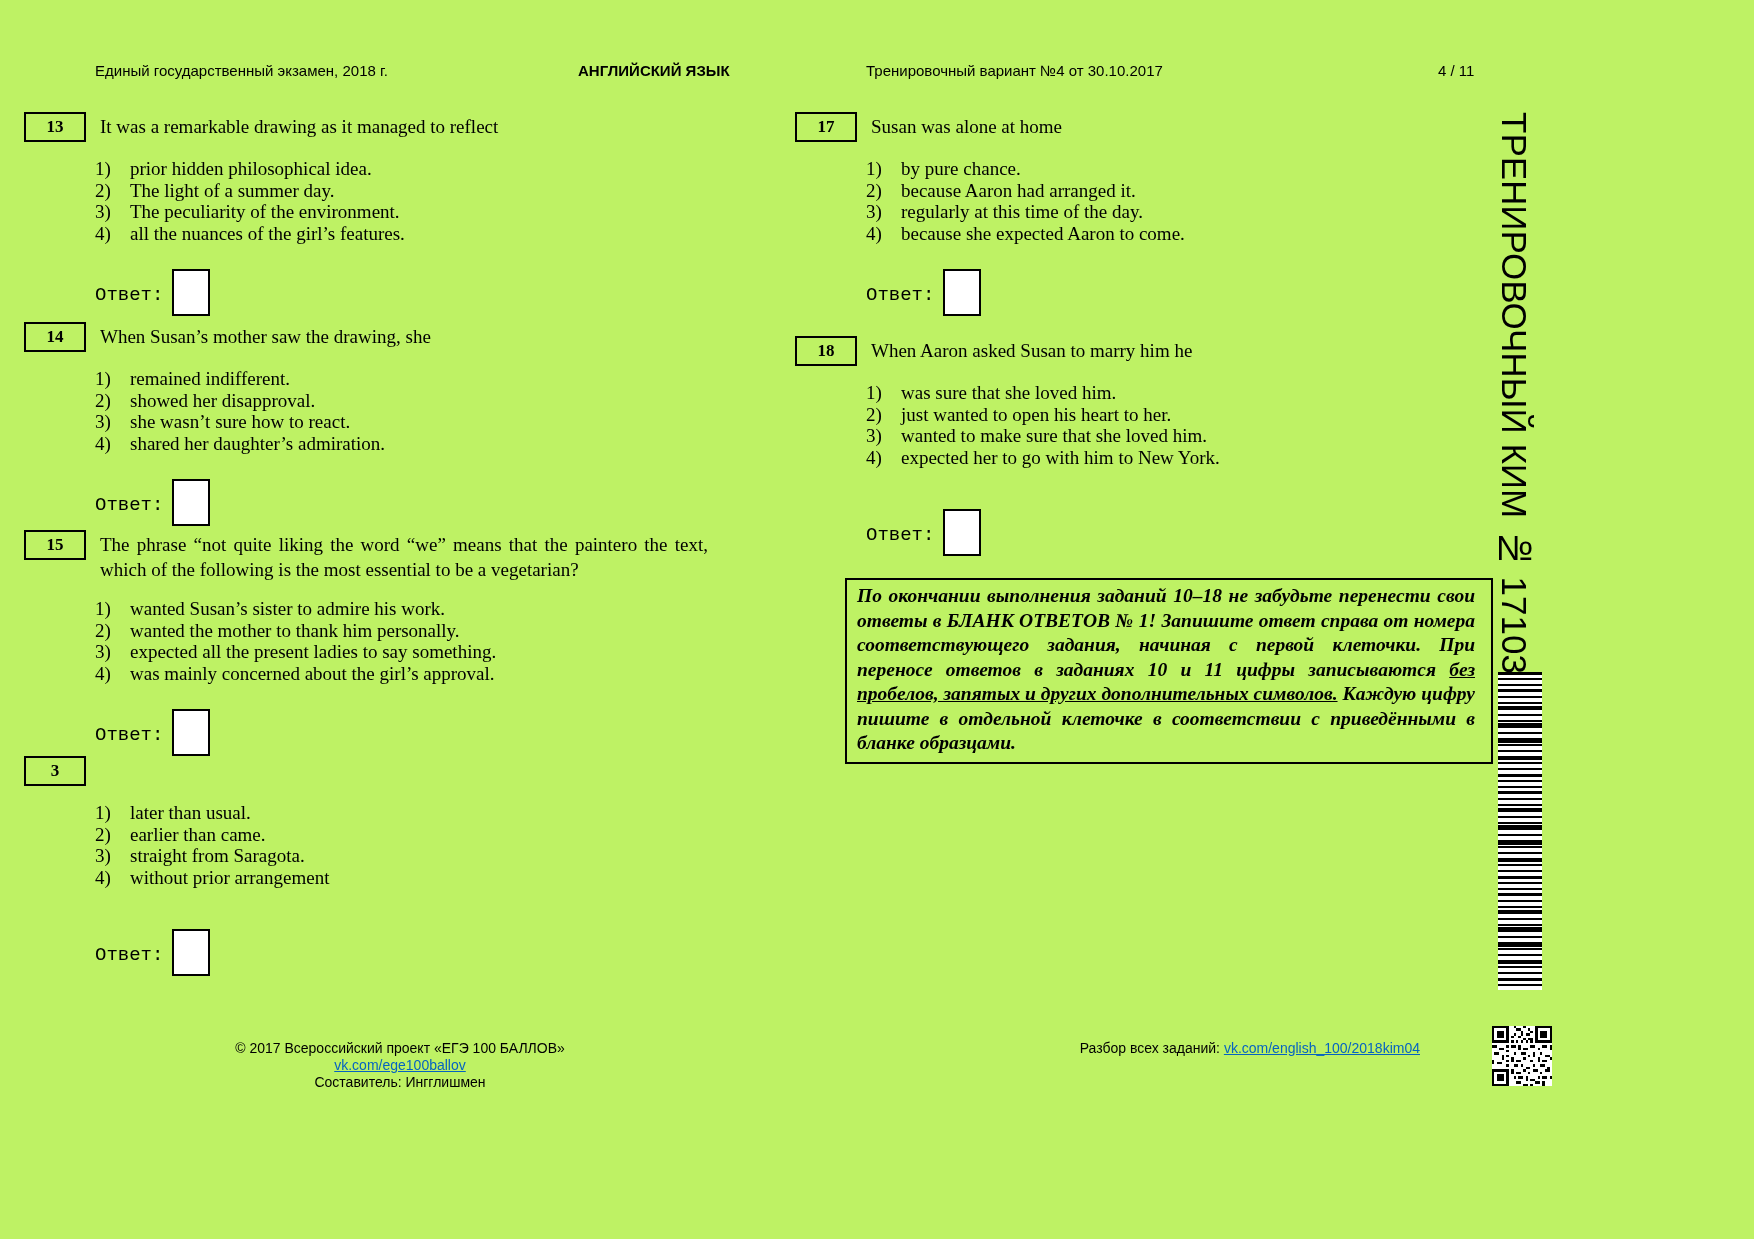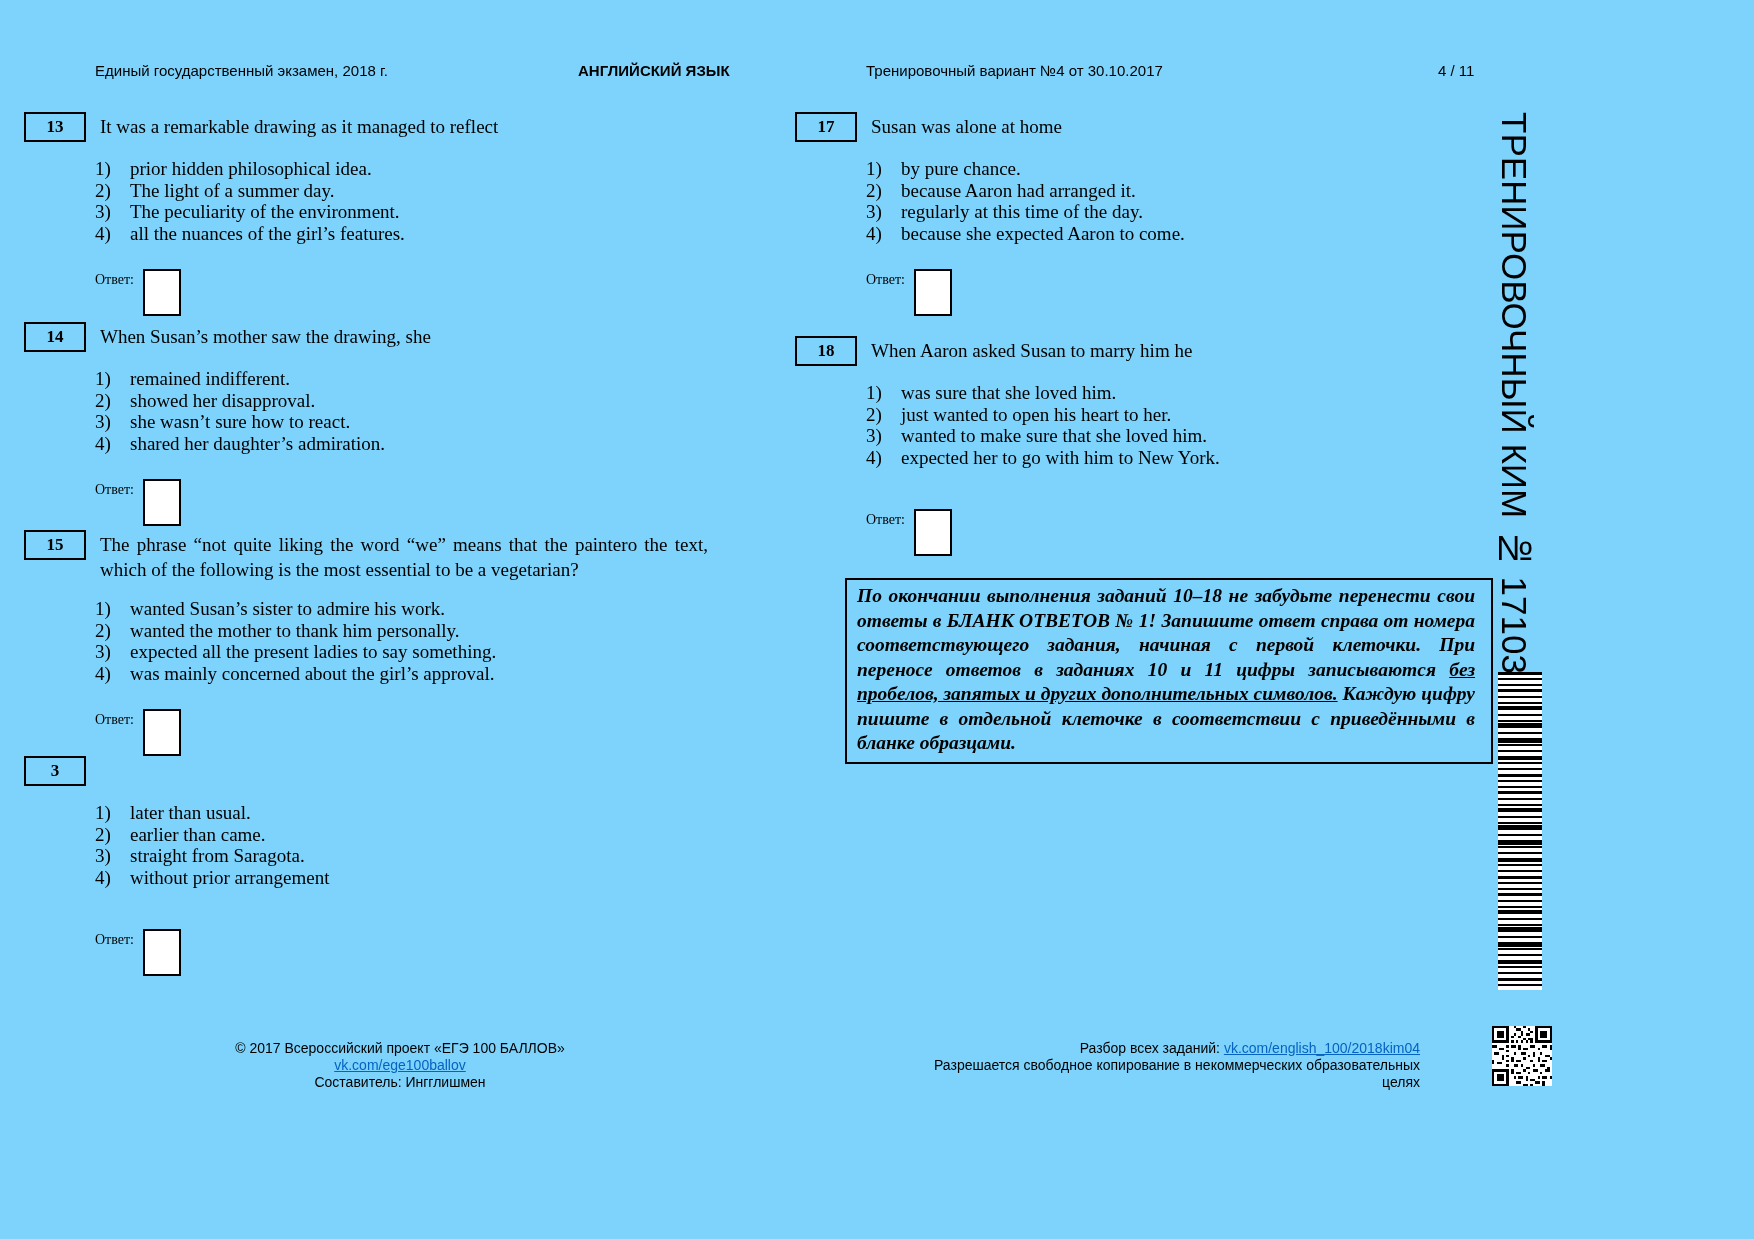--- a/index.html
+++ b/index.html
@@ -1,18 +1,18 @@
 <!DOCTYPE html>
 <html><head>
 <meta charset="utf-8">
 <style>
   * { margin:0; padding:0; box-sizing:border-box; }
   html,body { background:#ffffff; }
   .page {
-    position:relative; width:1754px; height:1239px; background:#7dd3fc;
+    position:relative; width:1754px; height:1239px; background:#bef264;
     font-family:"Liberation Serif", serif; color:#000; overflow:hidden;
   }
   
   .hdr { position:absolute; top:62px; font-family:"Liberation Sans", sans-serif; font-size:15px; white-space:nowrap; }
   .hdr-exam    { left:95px; }
   .hdr-subject { left:578px; font-weight:bold; }
   .hdr-variant { left:866px; }
   .hdr-page    { left:1438px; }
 
   
@@ -26,21 +26,21 @@
     font-weight:bold; font-size:17px;
   }
   .qtext { margin-left:14px; font-size:19px; line-height:25px; padding-top:2px; }
   .q15 .qtext { text-align:justify; width:608px; }
   .options { margin:16px 0 0 71px; font-size:19px; }
   .opt { display:flex; line-height:21.7px; }
   .optn { width:35px; flex:none; }
   .optlabel { flex:1; }
   .answer { display:flex; align-items:flex-start; margin:24px 0 0 71px; }
   .answer-far { margin-top:40px; }
-  .ans-label { font-size:14px; line-height:22px; margin-top:0; }
+  .ans-label { font-size:19px; line-height:22px; margin-top:15px;font-family:Liberation Mono, monospace; }
   .ans-box { width:38px; height:47px; border:2px solid #000; margin-left:9px; background:#fff; }
 
   
   .note {
     position:absolute; left:845px; top:578px; width:648px;
     border:2px solid #000; padding:4px 16px 6px 10px;
     font-size:19.5px; line-height:24.5px; font-weight:bold; font-style:italic;
     text-align:justify;
   }
   .note .u { text-decoration:underline; }
@@ -285,16 +285,15 @@
       <path d="M9 0h1v1H9z M13 0h1v1h-1z M10 1h2v1h-2z M15 1h1v1h-1z M12 2h1v2h-1z M16 2h1v1h-1z M9 3h1v1H9z M14 3h2v1h-2z M8 4h1v1H8z M11 4h1v1h-1z M13 5h1v1h-1z M15 5h2v1h-2z M8 6h1v1H8z M10 6h1v1h-1z M12 6h1v1h-1z M14 6h1v1h-1z M16 6h1v1h-1z M6 8h1v1H6z M6 10h1v1H6z M6 12h1v1H6z M6 14h1v1H6z M6 16h1v1H6z M0 8h2v1H0z M3 9h2v1H3z M1 11h2v1H1z M4 12h1v2H4z M0 14h1v2H0z M2 15h2v1H2z M8 8h2v1H8z M11 8h1v2h-1z M13 9h2v1h-2z M16 8h2v1h-2z M19 9h1v1h-1z M21 8h2v1h-2z M24 8h1v2h-1z M9 11h1v1H9z M12 11h2v1h-2z M15 12h1v1h-1z M17 11h1v2h-1z M20 11h1v1h-1z M22 12h2v1h-2z M8 13h1v2H8z M10 14h2v1h-2z M13 13h1v1h-1z M16 14h1v1h-1z M19 13h1v2h-1z M21 14h2v1h-2z M24 13h1v1h-1z M9 16h2v1H9z M12 16h1v1h-1z M14 17h2v1h-2z M17 16h1v1h-1z M20 16h2v1h-2z M23 17h1v1h-1z M8 18h1v2H8z M10 19h2v1h-2z M13 18h1v1h-1z M15 19h1v1h-1z M17 18h2v1h-2z M20 19h1v1h-1z M22 18h2v1h-2z M9 21h1v1H9z M11 21h2v1h-2z M14 21h1v2h-1z M16 22h2v1h-2z M19 21h1v1h-1z M21 21h2v1h-2z M24 21h1v1h-1z M10 23h2v1h-2z M13 24h2v1h-2z M16 24h1v1h-1z M18 23h2v1h-2z M21 23h1v2h-1z"></path>
     </g>
   </svg>
 
   <div class="footer footer-left">
     <div><span>© 2017 Всероссийский проект «ЕГЭ 100 БАЛЛОВ» </span><a>vk.com/ege100ballov</a></div>
     <div>Составитель: Ингглишмен</div>
   </div>
   <div class="footer footer-right">
     <div><span>Разбор всех заданий: </span><a>vk.com/english_100/2018kim04</a></div>
-    <div>Разрешается свободное копирование в некоммерческих образовательных целях</div>
   </div>
 
 </div>
 
 </body></html>

